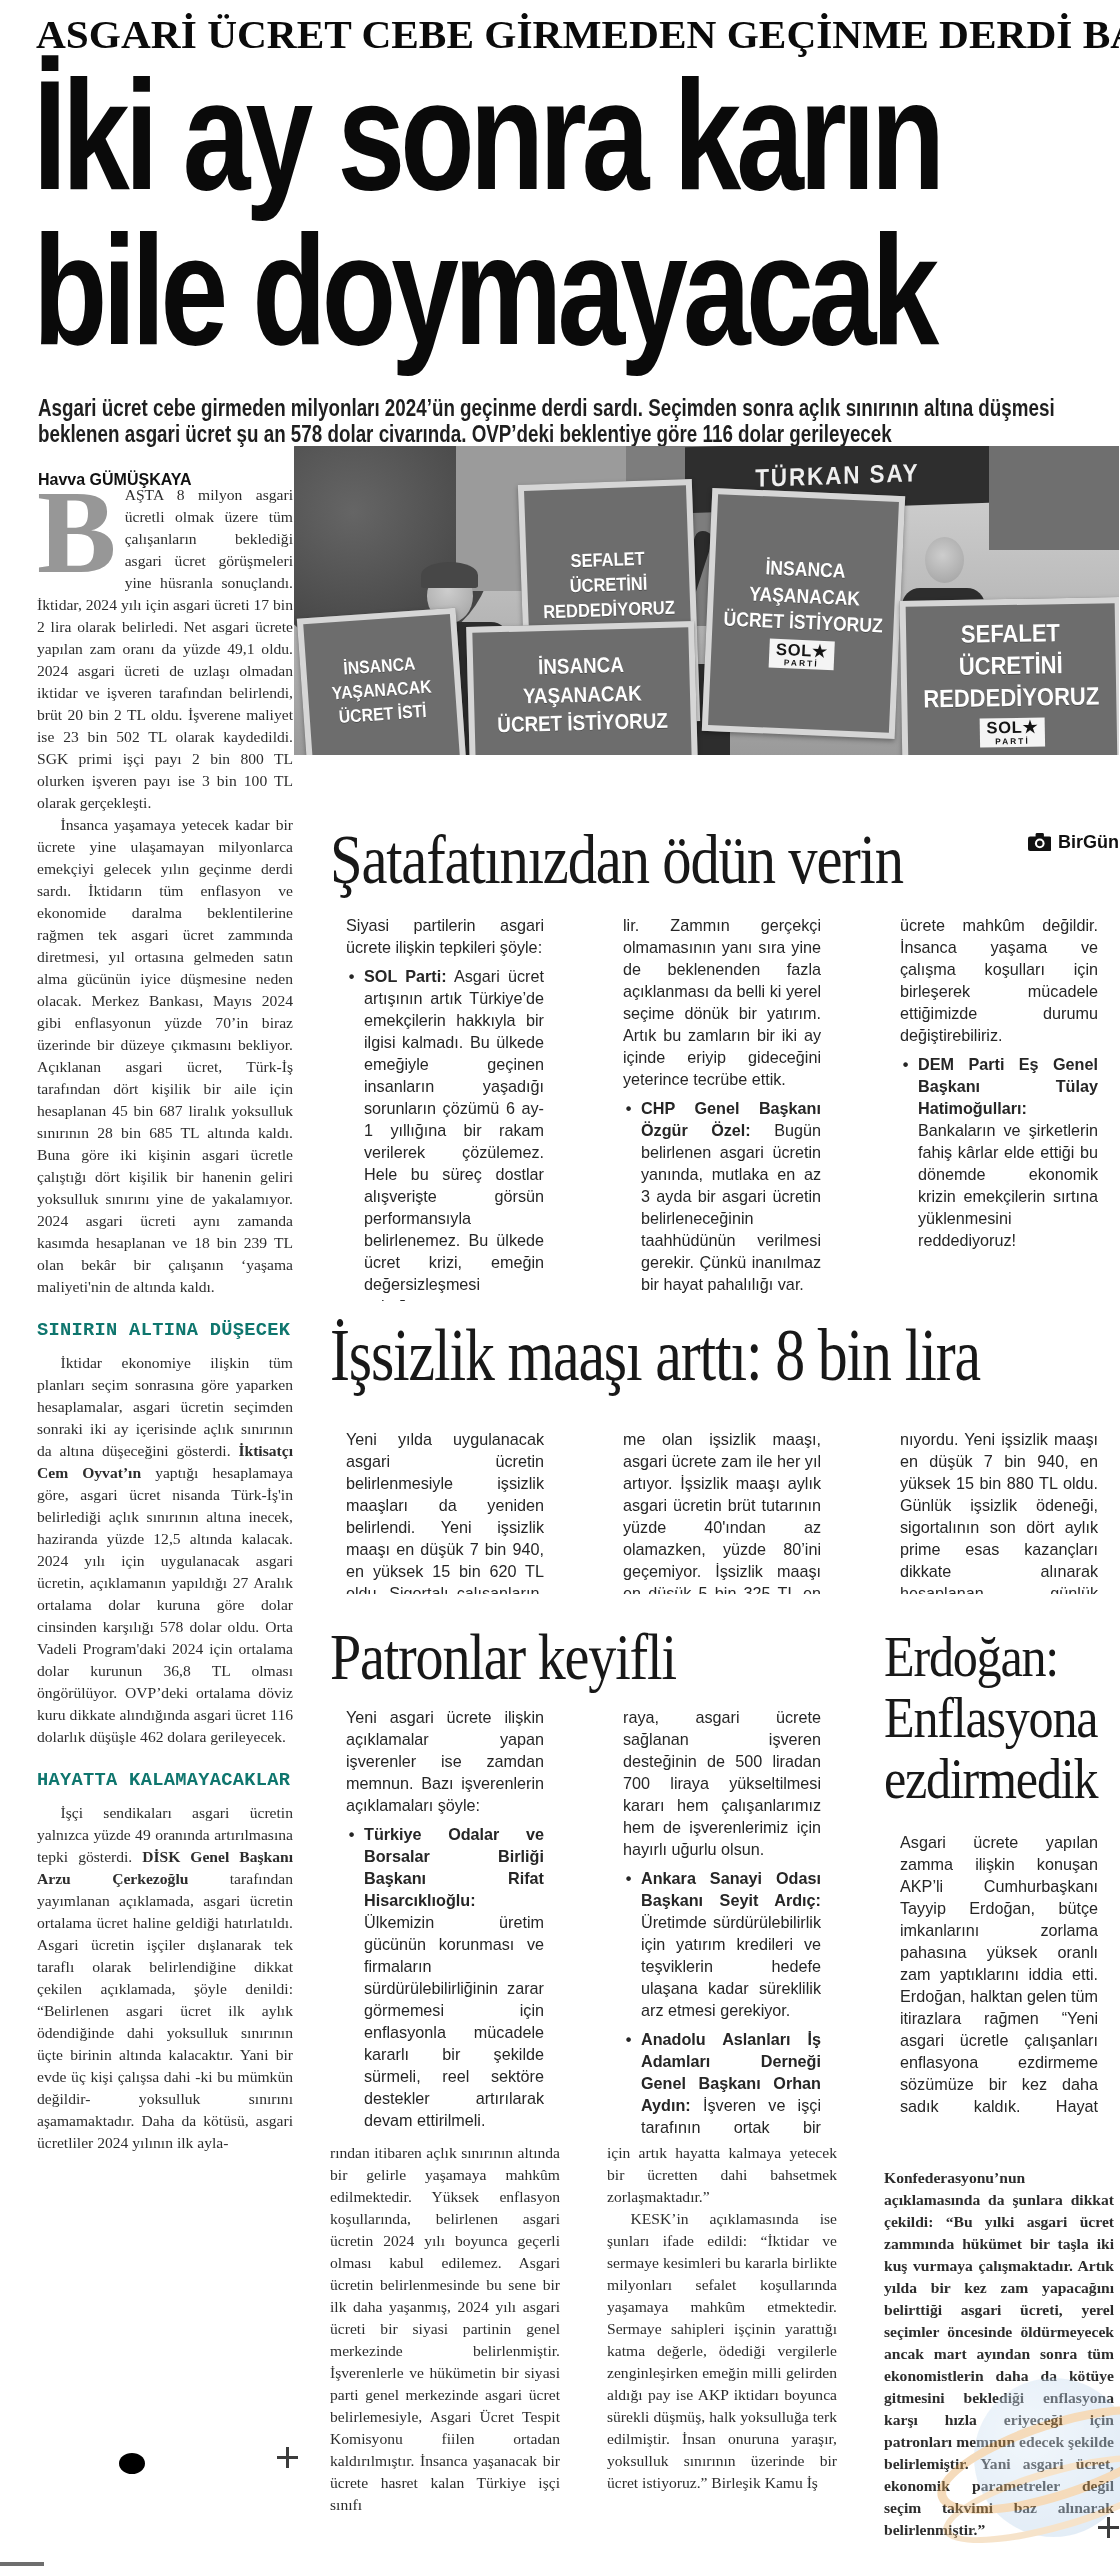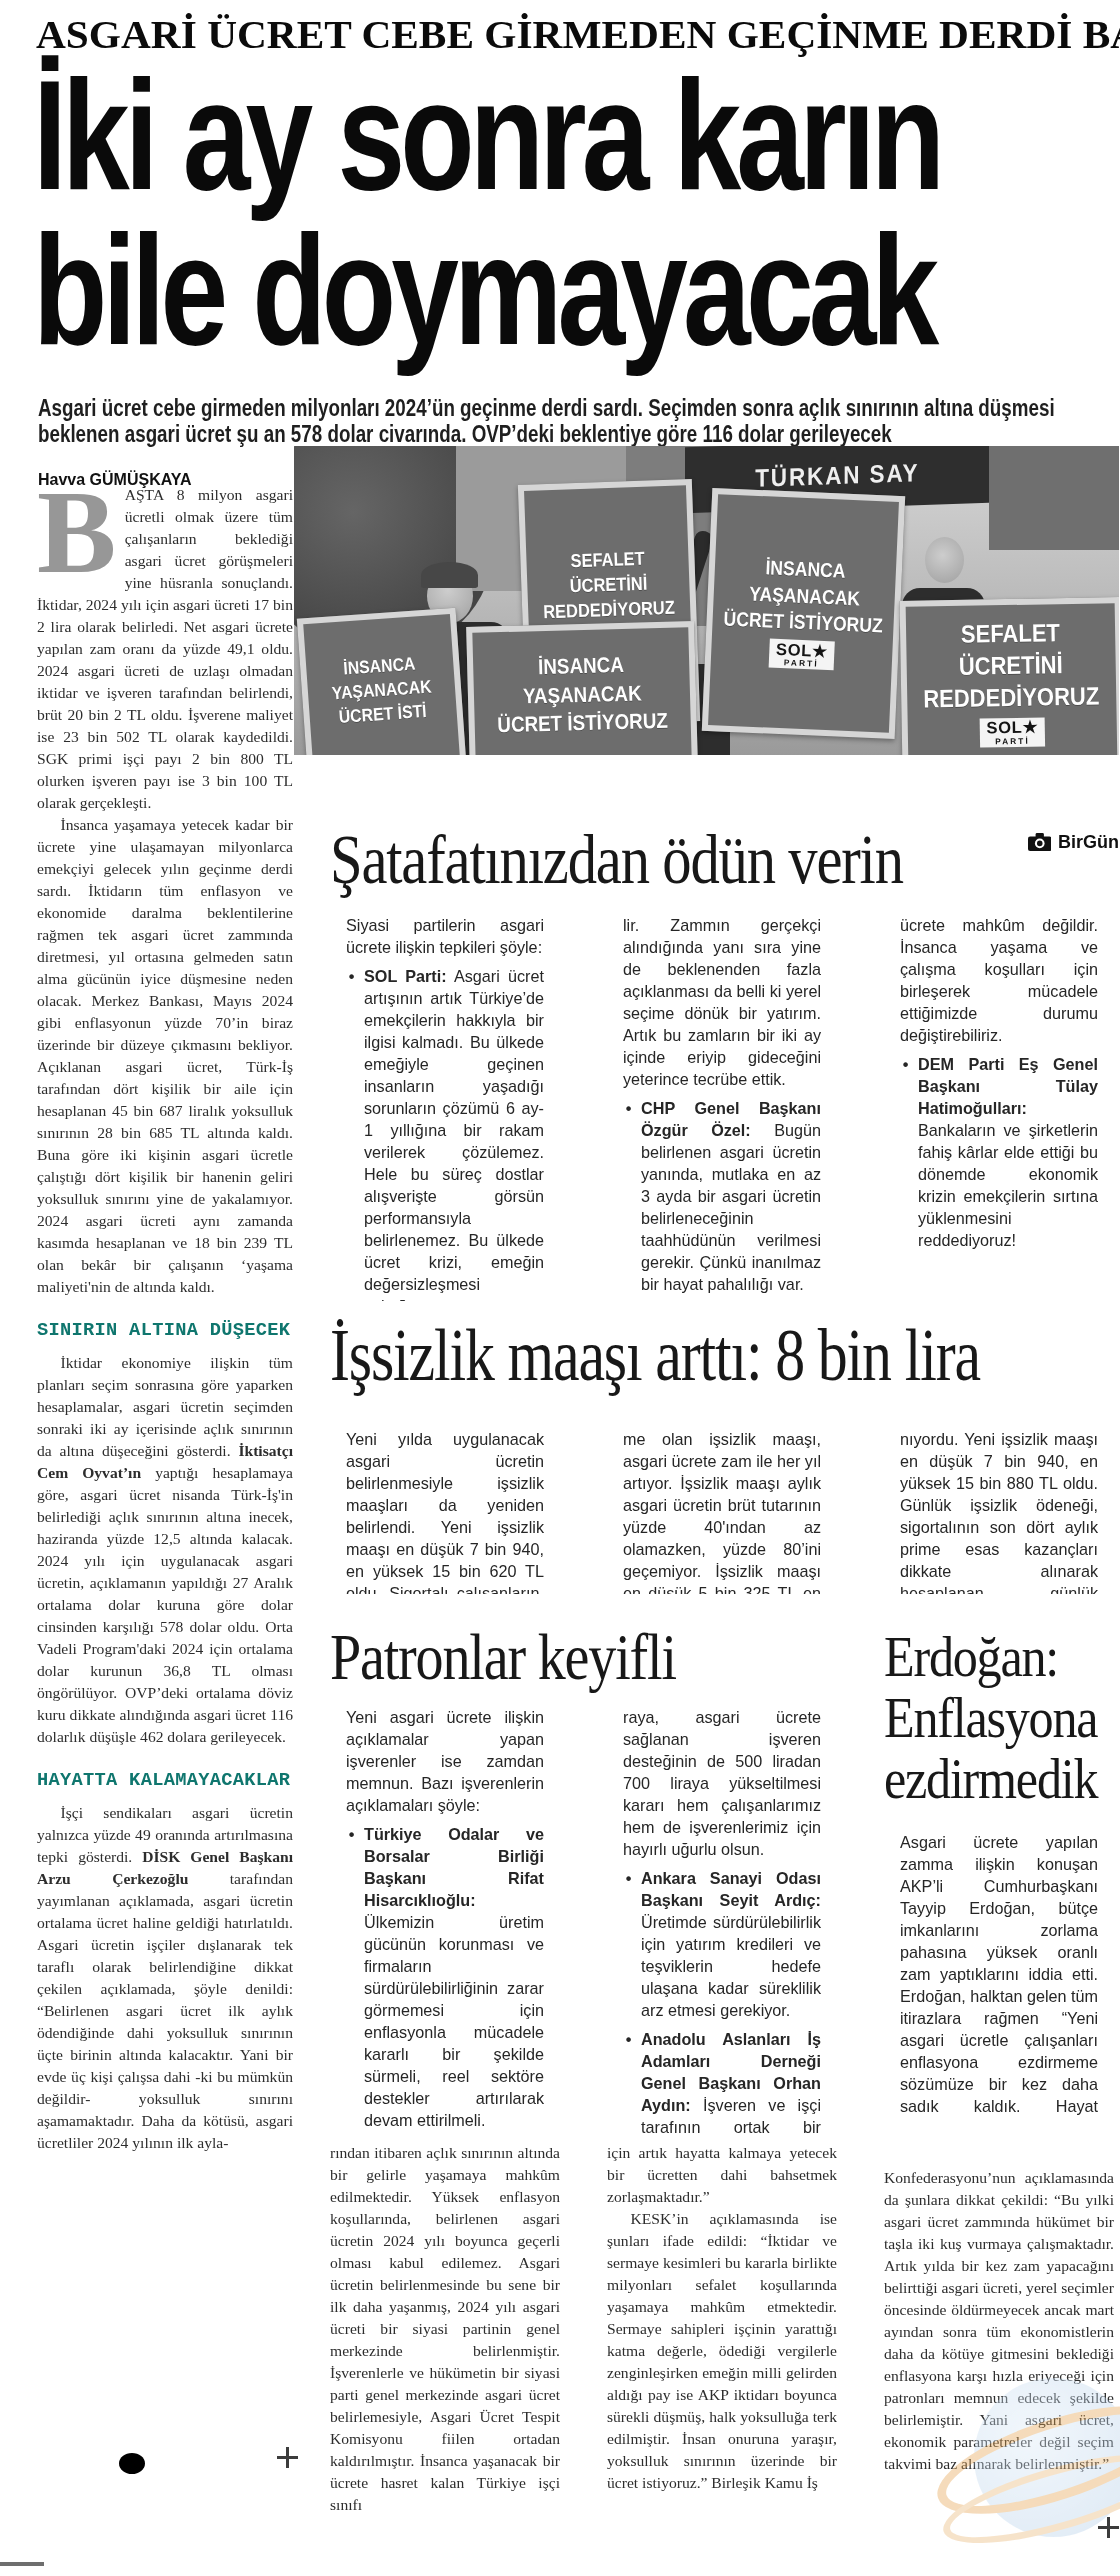--- a/index.html
+++ b/index.html
@@ -205,21 +205,21 @@
     <p class="subhead">HAYATTA KALAMAYACAKLAR</p>
     <p class="ind"><span>İşçi sendikaları asgari ücretin yalnızca yüzde 49 oranında artırılmasına tepki gösterdi. </span><span class="bl">DİSK Genel Başkanı Arzu Çerkezoğlu</span><span> tarafından yayımlanan açıklamada, asgari ücretin ortalama ücret haline geldiği hatırlatıldı. Asgari ücretin işçiler dışlanarak tek taraflı olarak belirlendiğine dikkat çekilen açıklamada, şöyle denildi: “Belirlenen asgari ücret ilk aylık ödendiğinde dahi yoksulluk sınırının üçte birinin altında kalacaktır. Yani bir evde üç kişi çalışsa dahi -ki bu mümkün değildir- yoksulluk sınırını aşamamaktadır. Daha da kötüsü, asgari ücretliler 2024 yılının ilk ayla-</span></p>
   </div>
 
   <div id="hl-satafat" class="sec-hl">Şatafatınızdan ödün verin</div>
   <div class="scol sat c1">
     <p>Siyasi partilerin asgari ücrete ilişkin tepkileri şöyle:</p>
     <p class="bullet"><span class="bl">SOL Parti:</span> <span>Asgari ücret artışının artık Türkiye’de emekçilerin hakkıyla bir ilgisi kalmadı. Bu ülkede emeğiyle geçinen insanların yaşadığı sorunların çözümü 6 ay-1 yıllığına bir rakam verilerek çözülemez. Hele bu süreç dostlar alışverişte görsün performansıyla belirlenemez. Bu ülkede ücret krizi, emeğin değersizleşmesi sokağın, pazarın sorunuysa buna yönelik süreç de hakiki şekilde önce sokaktaki muhalefetin güçlendirilmesiyle yürütülebi-</span></p>
   </div>
   <div class="scol sat c2">
-    <p>lir. Zammın gerçekçi alındığında yanı sıra yine de beklenenden fazla açıklanması da belli ki yerel seçime dönük bir yatırım. Artık bu zamların bir iki ay içinde eriyip gideceğini yeterince tecrübe ettik.</p>
+    <p>lir. Zammın gerçekçi olmamasının yanı sıra yine de beklenenden fazla açıklanması da belli ki yerel seçime dönük bir yatırım. Artık bu zamların bir iki ay içinde eriyip gideceğini yeterince tecrübe ettik.</p>
     <p class="bullet"><span class="bl">CHP Genel Başkanı Özgür Özel:</span> <span>Bugün belirlenen asgari ücretin yanında, mutlaka en az 3 ayda bir asgari ücretin belirleneceğinin taahhüdünün verilmesi gerekir. Çünkü inanılmaz bir hayat pahalılığı var.</span></p>
     <p class="bullet"><span class="bl">Emek Partisi Genel Başkanı Seyit Aslan:</span> </p>
   </div>
   <div class="scol sat c3">
     <p>ücrete mahkûm değildir. İnsanca yaşama ve çalışma koşulları için birleşerek mücadele ettiğimizde durumu değiştirebiliriz.</p>
     <p class="bullet"><span class="bl">DEM Parti Eş Genel Başkanı Tülay Hatimoğulları:</span> <span>Bankaların ve şirketlerin fahiş kârlar elde ettiği bu dönemde ekonomik krizin emekçilerin sırtına yüklenmesini reddediyoruz!</span></p>
   </div>
 
   <div id="hl-issizlik" class="sec-hl">İşsizlik maaşı arttı: 8 bin lira</div>
   <div class="scol iss c1">
@@ -253,21 +253,21 @@
     <p>Asgari ücrete yapılan zamma ilişkin konuşan AKP’li Cumhurbaşkanı Tayyip Erdoğan, bütçe imkanlarını zorlama pahasına yüksek oranlı zam yaptıklarını iddia etti. Erdoğan, halktan gelen tüm itirazlara rağmen “Yeni asgari ücretle çalışanları enflasyona ezdirmeme sözümüze bir kez daha sadık kaldık. Hayat pahalılığının farkındayız” dedi.</p>
   </div>
 
   <div class="serifcol cont c1" style="width:230px;">
     <p>rından itibaren açlık sınırının altında bir gelirle yaşamaya mahkûm edilmektedir. Yüksek enflasyon koşullarında, belirlenen asgari ücretin 2024 yılı boyunca geçerli olması kabul edilemez. Asgari ücretin belirlenmesinde bu sene bir ilk daha yaşanmış, 2024 yılı asgari ücreti bir siyasi partinin genel merkezinde belirlenmiştir. İşverenlerle ve hükümetin bir siyasi parti genel merkezinde asgari ücret belirlemesiyle, Asgari Ücret Tespit Komisyonu fiilen ortadan kaldırılmıştır. İnsanca yaşanacak bir ücrete hasret kalan Türkiye işçi sınıfı</p>
   </div>
   <div class="serifcol cont c2" style="width:230px;">
     <p>için artık hayatta kalmaya yetecek bir ücretten dahi bahsetmek zorlaşmaktadır.”</p>
     <p class="ind">KESK’in açıklamasında ise şunları ifade edildi: “İktidar ve sermaye kesimleri bu kararla birlikte milyonları sefalet koşullarında yaşamaya mahkûm etmektedir. Sermaye sahipleri işçinin yarattığı katma değerle, ödediği vergilerle zenginleşirken emeğin milli gelirden aldığı pay ise AKP iktidarı boyunca sürekli düşmüş, halk yoksulluğa terk edilmiştir. İnsan onuruna yaraşır, yoksulluk sınırının üzerinde bir ücret istiyoruz.” Birleşik Kamu İş</p>
   </div>
-  <div id="cont3" class="serifcol cont c3" style="width:230px;">
+  <div id="cont3" class="serifcol cont c3" style="width:230px;font-weight:bold;">
     <p>Konfederasyonu’nun açıklamasında da şunlara dikkat çekildi: “Bu yılki asgari ücret zammında hükümet bir taşla iki kuş vurmaya çalışmaktadır. Artık yılda bir kez zam yapacağını belirttiği asgari ücreti, yerel seçimler öncesinde öldürmeyecek ancak mart ayından sonra tüm ekonomistlerin daha da kötüye gitmesini beklediği enflasyona karşı hızla eriyeceği için patronları memnun edecek şekilde belirlemiştir. Yani asgari ücret, ekonomik parametreler değil seçim takvimi baz alınarak belirlenmiştir.”</p>
   </div>
 
   <div class="end-dot"></div>
   <div id="plus1" class="crop-plus"></div>
   <div id="plus2" class="crop-plus"></div>
   <div class="corner-line"></div>
   <div class="watermark">
     <div class="wm-globe"></div>
     <div class="wm-ring"></div>

